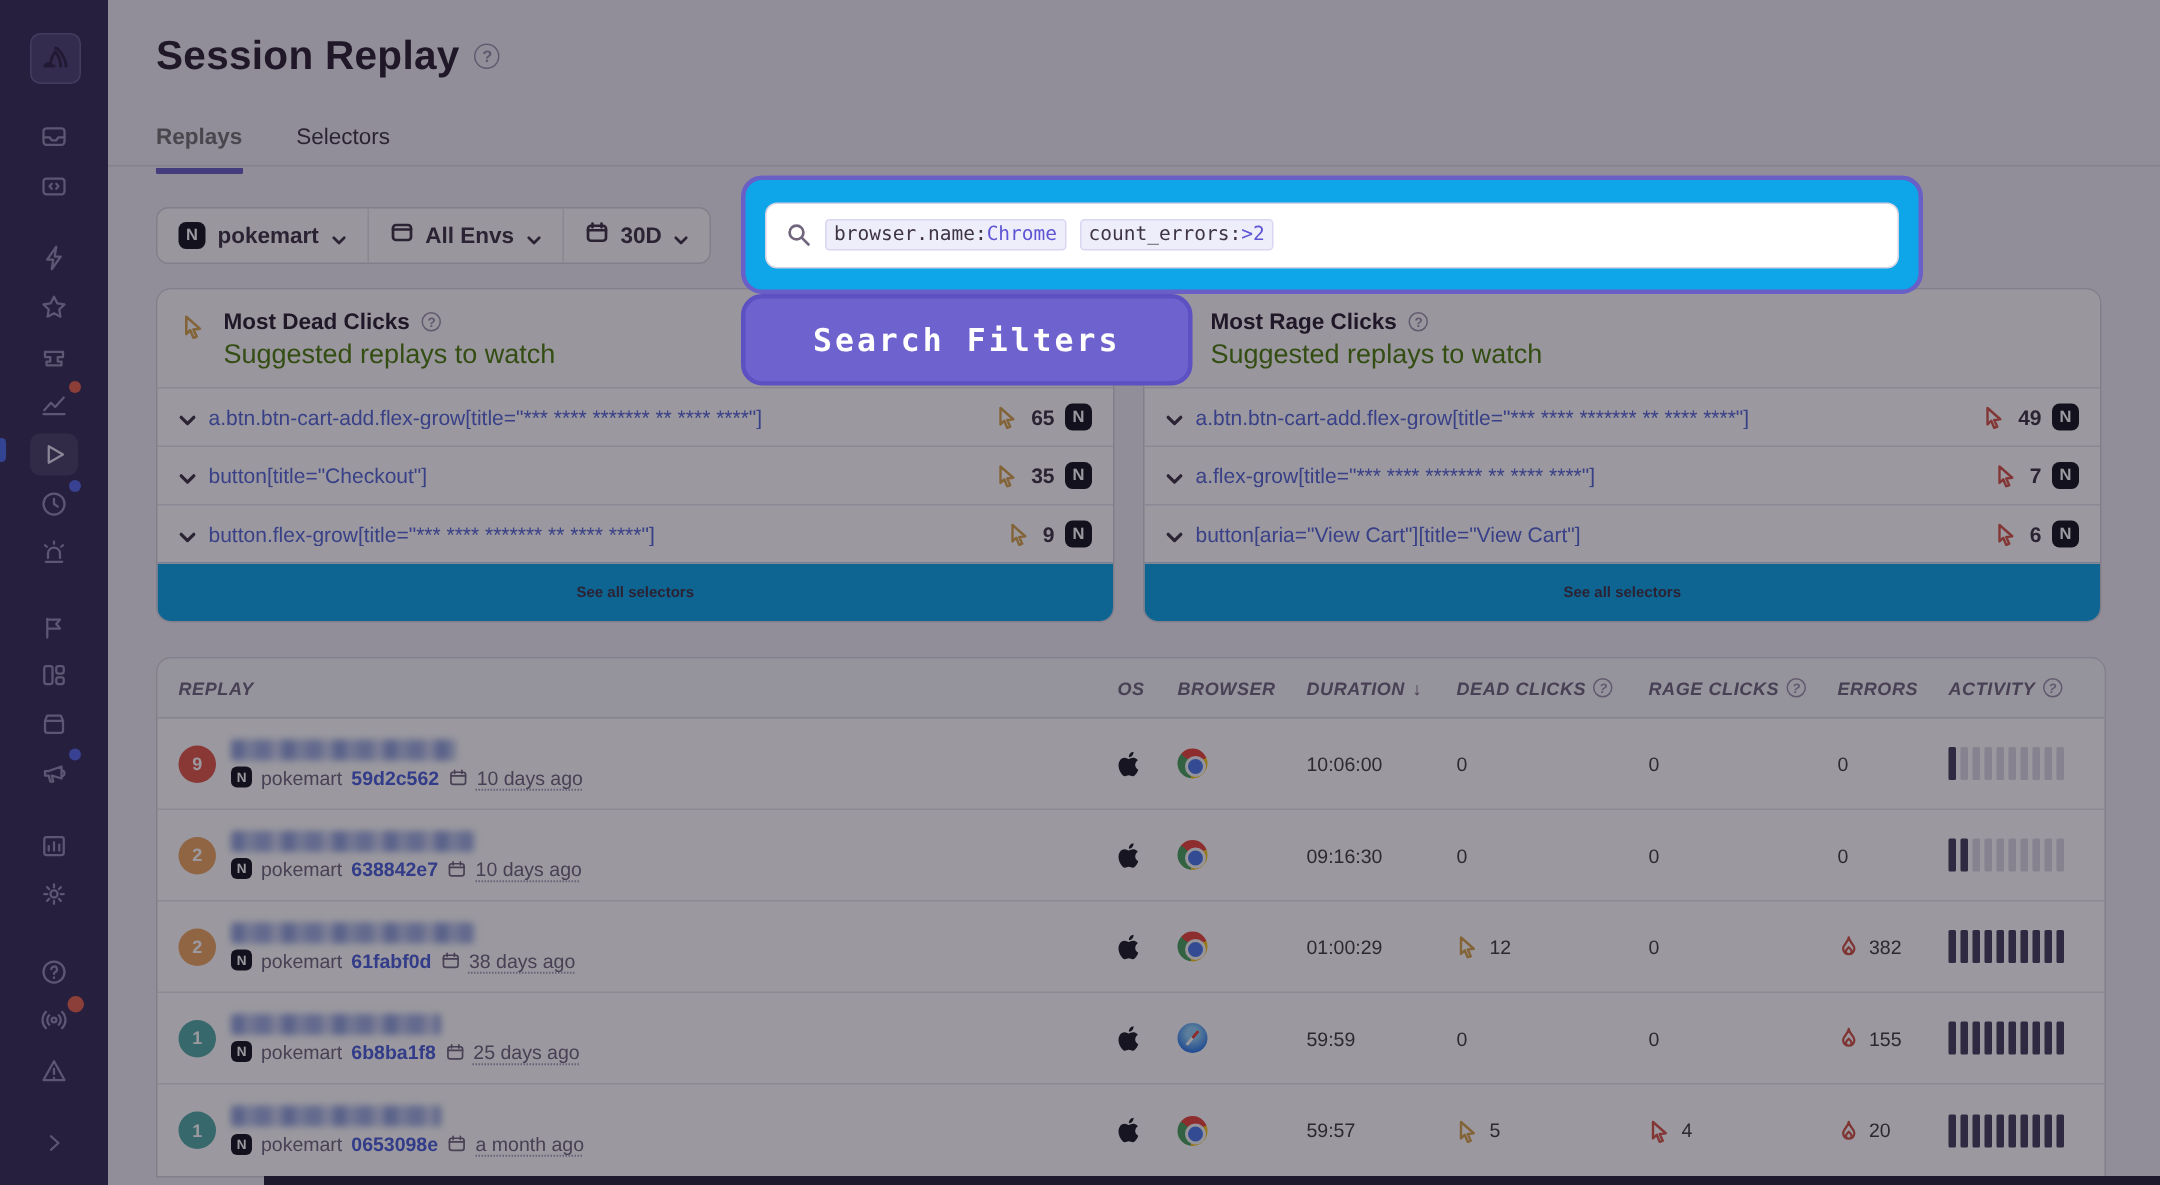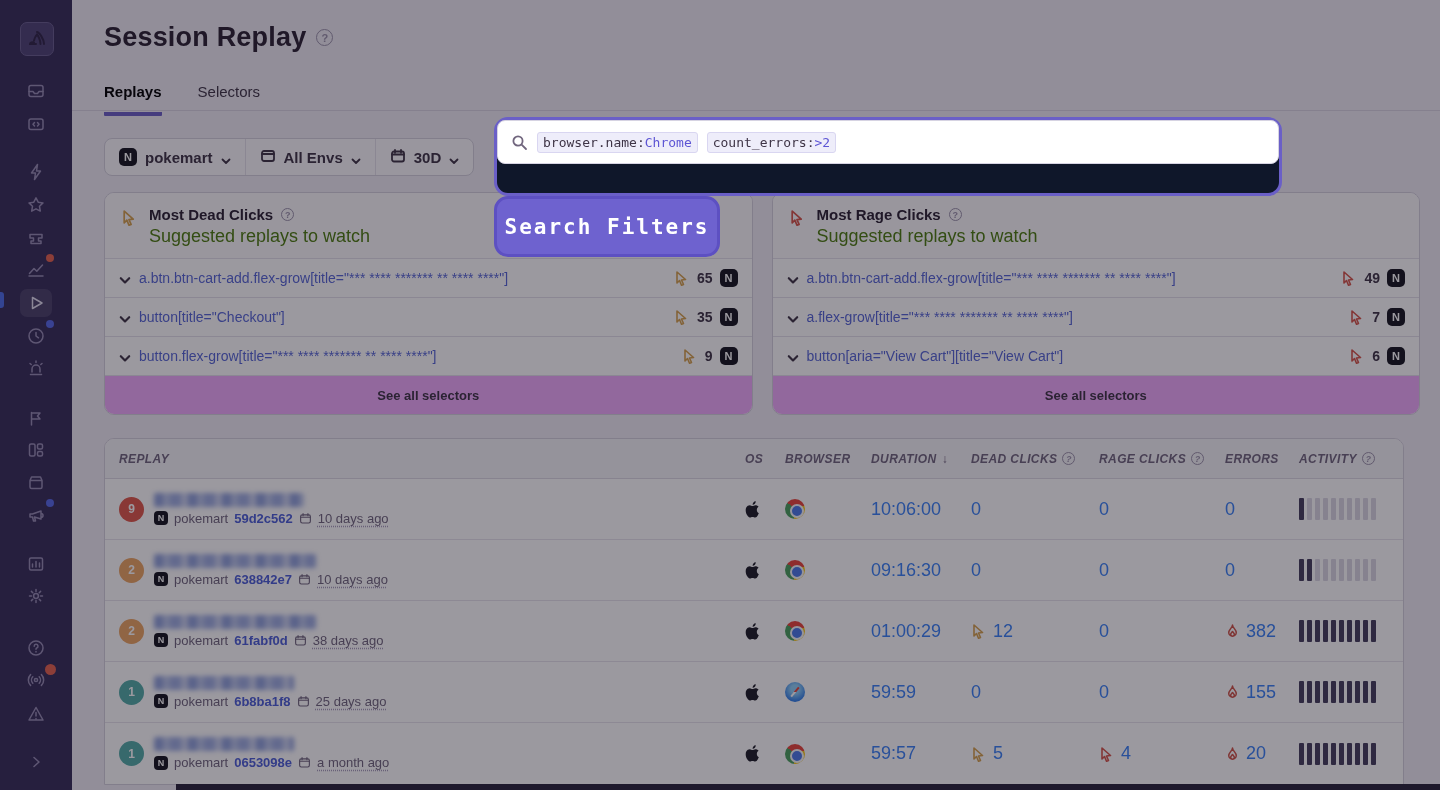--- a/index.html
+++ b/index.html
@@ -17,88 +17,88 @@
   .dot.red { background:#e5634f; } .dot.blue { background:#5669e8; }
   .active-pill { position:absolute; left:0; top:292px; width:4px; height:16px; border-radius:0 3px 3px 0; background:#4d6de8; }
 
   
   .content { position:absolute; left:72px; top:0; right:0; bottom:0; }
   .page-title { position:absolute; left:32px; top:22px; font-size:27px; font-weight:800; color:#2b2233; letter-spacing:0.2px; display:flex; align-items:center; gap:10px; }
   .help { display:inline-flex; width:17px; height:17px; border:1.5px solid #9c93ab; border-radius:50%; color:#9c93ab; font-size:11px; font-weight:700; align-items:center; justify-content:center; }
   .help.sm { width:13px; height:13px; font-size:9px; border-width:1.2px; }
   .tabs { position:absolute; left:32px; top:83px; display:flex; gap:36px; font-size:15px; }
   .tab { padding-bottom:12px; color:#3e3446; }
-  .tab.active { color:#000000; font-weight:600; border-bottom:4px solid #6C5FC7; border-radius:0 0 1px 1px; }
+  .tab.active { color:#737373; font-weight:600; border-bottom:4px solid #6C5FC7; border-radius:0 0 1px 1px; }
   .tabs-divider { position:absolute; left:0; right:0; top:110px; height:1px; background:#d9d5e2; }
 
   
   .filterbar { position:absolute; left:32px; top:138px; height:38px; display:flex; align-items:center; background:#fbfafd; border:1px solid #d4d0dd; border-radius:8px; }
   .fseg { display:flex; align-items:center; gap:8px; padding:0 14px; height:100%; font-size:15px; font-weight:600; color:#3e3446; }
   .fseg + .fseg { border-left:1px solid #e3e0ea; }
   .nbadge { width:18px; height:18px; background:#16161f; color:#fff; border-radius:5px; font-size:11px; font-weight:700; display:inline-flex; align-items:center; justify-content:center; }
   .nbadge.sm { width:14px; height:14px; border-radius:4px; font-size:9px; }
   .chev { width:10px; height:10px; }
   .chev svg, .icon14 svg { stroke:#3e3446; fill:none; stroke-width:1.8; stroke-linecap:round; stroke-linejoin:round; }
   .btn-hide { position:absolute; right:26px; top:138px; height:38px; padding:0 18px; background:#fbfafd; border:1px solid #d4d0dd; border-radius:8px; font-size:15px; font-weight:600; color:#3e3446; display:flex; align-items:center; }
 
   
-  .widgets { position:absolute; left:32px; right:20px; top:192px; display:flex; gap:19px; }
+  .widgets { position:absolute; left:32px; right:39px; top:192px; display:flex; gap:19px; }
   .card { flex:1; background:#fff; border:1px solid #d4d0dd; border-radius:10px; overflow:hidden; }
   .card-head { display:flex; gap:12px; padding:13px 16px 11px 16px; background:#fbfafc; }
   .card-title { font-size:15px; font-weight:700; color:#2b2233; display:flex; align-items:center; gap:8px; }
   .card-sub { font-size:18px; color:#4d7c0f; margin-top:3px; }
   .selrow { display:flex; align-items:center; gap:10px; height:39px; padding:0 14px; border-top:1px solid #e4e1ea; font-size:14px; }
   .sel-link { color:#5767d6; white-space:nowrap; overflow:hidden; text-overflow:ellipsis; }
   .selrow .right { margin-left:auto; display:flex; align-items:center; gap:7px; }
   .count { font-size:14px; font-weight:600; color:#3e3446; }
-  .card-foot { height:39px; border-top:1px solid #e4e1ea; display:flex; align-items:center; justify-content:center; font-size:13px; font-weight:600; color:#3e3446; background:#f0abfc; }
+  .card-foot { height:39px; border-top:1px solid #e4e1ea; display:flex; align-items:center; justify-content:center; font-size:10px; font-weight:600; color:#3e3446; background:#0ea5e9; }
   .cursor-ic { width:16px; height:16px; }
   .cursor-ic svg { fill:none; stroke-width:1.6; stroke-linejoin:round; }
   .cursor-ic.dead svg { stroke:#D6A24E; }
   .cursor-ic.rage svg { stroke:#d6554a; }
 
   
   .rtable { position:absolute; left:32px; right:36px; top:438px; background:#fff; border:1px solid #d4d0dd; border-radius:10px 10px 0 0; overflow:hidden; }
   .tgrid { display:grid; grid-template-columns:minmax(0,1fr) 40px 86px 100px 128px 126px 74px 96px; align-items:center; padding:0 8px 0 14px; }
   .thead { height:40px; background:#f5f4f8; border-bottom:1px solid #ddd9e4; }
   .th { font-size:12px; font-weight:700; letter-spacing:0.4px; color:#71667e; text-transform:uppercase; display:flex; align-items:center; gap:5px; white-space:nowrap;font-style:italic; }
   .trow { height:61px; border-bottom:1px solid #e7e4ec; }
   .trow:last-of-type { border-bottom:none; }
   .rep { display:flex; align-items:center; gap:10px; min-width:0; }
   .avatar { width:25px; height:25px; border-radius:50%; color:#fff; font-size:12px; font-weight:700; display:flex; align-items:center; justify-content:center; flex:0 0 auto; }
   .redact { height:14px; border-radius:2px; background:repeating-linear-gradient(90deg,#6b82cf 0 9px,#a3b2e2 9px 16px,#7f93d8 16px 27px,#b9c3ea 27px 34px); filter:blur(2.5px); opacity:0.75; margin-bottom:4px; }
   .meta { display:flex; align-items:center; gap:6px; font-size:13px; color:#71667e; white-space:nowrap; }
   .meta .rid { color:#4d60d8; font-weight:700; }
   .meta .age { text-decoration:underline dotted #a79dbc; text-underline-offset:3px; }
   .cal { width:13px; height:13px; }
   .cal svg { stroke:#71667e; fill:none; stroke-width:1.4; stroke-linecap:round; }
-  .cell { font-size:18px; color:#3b82f6; display:flex; align-items:center; gap:6px; }
+  .cell { font-size:13px; color:#404040; display:flex; align-items:center; gap:6px; }
   .apple { width:17px; height:19px; }
   .apple svg { fill:#1d1d27; }
   .bwrap { width:20px; height:20px; border-radius:50%; position:relative; }
   .chrome { background:conic-gradient(from -50deg,#e8453c 0 33%,#f7c617 0 66%,#4aa15d 0 100%); }
   .chrome::after { content:""; position:absolute; left:5px; top:5px; width:10px; height:10px; border-radius:50%; background:#4a79e8; border:2px solid #f4f6f8; }
   .safari { background:radial-gradient(circle at 50% 35%,#8fd0f8 0 25%,#2f7de9 75%); }
   .safari::after { content:""; position:absolute; left:9px; top:4px; width:2px; height:12px; background:linear-gradient(#e8453c 50%,#fff 50%); transform:rotate(40deg); }
   .flame { width:15px; height:16px; }
   .flame svg { stroke:#cf5347; fill:none; stroke-width:1.6; stroke-linejoin:round; }
   .activity { display:flex; gap:3px; align-items:center; }
   .abar { width:5px; height:22px; border-radius:1px; background:#dbd8e4; }
   .abar.filled { background:#453f5e; }
   .bottom-strip { position:absolute; left:104px; right:0; bottom:0; height:6px; background:#28233a; }
 
   
   .dim { position:fixed; inset:0; background:rgba(16,11,26,0.42); z-index:40; }
-  .spotlight { position:fixed; left:494px; top:117px; width:788px; height:79px; background:#0f172a; border:3px solid #6A5FC7; border-radius:14px; z-index:60; display:flex; align-items:flex-start; padding:0 0; }
+  .spotlight { position:fixed; left:494px; top:117px; width:788px; height:79px; background:#0ea5e9; border:3px solid #6A5FC7; border-radius:14px; z-index:60; display:flex; align-items:center; padding:0 13px; }
   .search-box { flex:1; height:44px; background:#fff; border:1px solid #d6d3e2; border-radius:8px; display:flex; align-items:center; gap:9px; padding:0 13px; }
   .mag { width:17px; height:17px; }
   .mag svg { stroke:#71667e; fill:none; stroke-width:1.8; stroke-linecap:round; }
   .token { font-family:"DejaVu Sans Mono", monospace; font-size:13px; background:#eeedfa; border:1px solid #d9d6f1; border-radius:3px; padding:2px 5px; color:#3e3446; white-space:nowrap; }
   .token .val { color:#5d55d4; }
-  .tooltip { position:fixed; left:494px; top:196px; width:226px; height:61px; background:#6E62CF; border:3px solid #5D50C2; border-radius:14px; z-index:59; display:flex; align-items:center; justify-content:center; font-family:"DejaVu Sans Mono", monospace; font-size:21px; font-weight:700; letter-spacing:2px; color:#ffffff; }
+  .tooltip { position:fixed; left:494px; top:196px; width:301px; height:61px; background:#6E62CF; border:3px solid #5D50C2; border-radius:14px; z-index:59; display:flex; align-items:center; justify-content:center; font-family:"DejaVu Sans Mono", monospace; font-size:21px; font-weight:700; letter-spacing:2px; color:#ffffff; }
 </style>
 </head>
 <body>
 
 <div class="sidebar">
   <div class="logo">
     <svg width="24" height="24" viewBox="0 0 24 24" fill="none" stroke="#2f2547" stroke-width="2" stroke-linecap="round">
       <path d="M12 5 c2 0 7 7 7 12 M15.5 17 c0-4-2.5-8.5-3.5-9.5 -1 1-2.5 4-3 6 M9 15.5 c-1.5-1-4 .5-4 1.5 h6"></path>
     </svg>
   </div>

